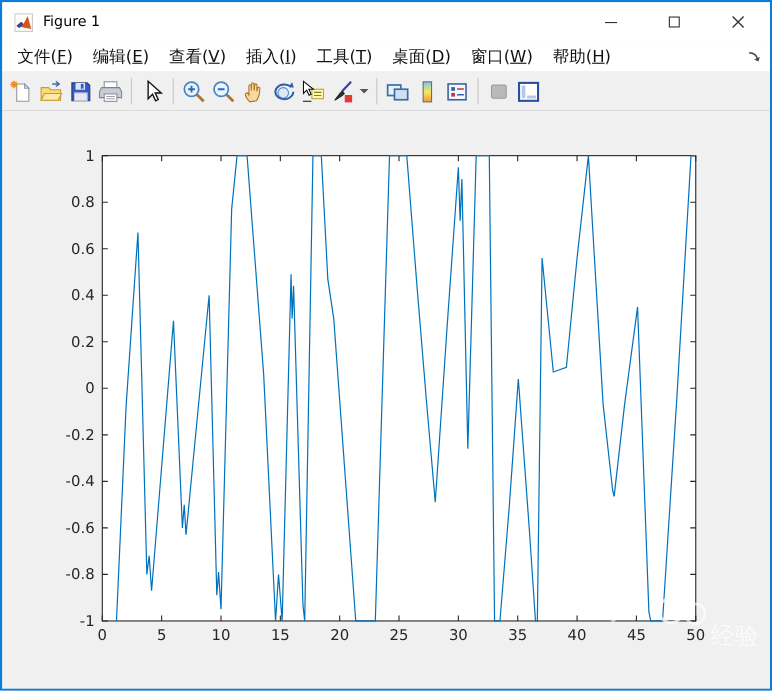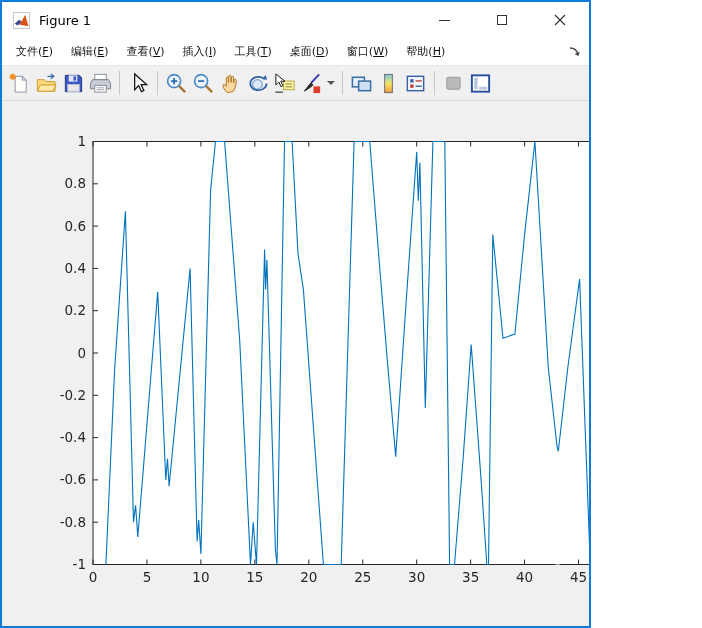--- a/index.html
+++ b/index.html
@@ -1,33 +1,33 @@
 <!DOCTYPE html>
 <html><head>
 <meta charset="utf-8">
 <style>
   html,body{margin:0;padding:0;background:#ffffff;}
   *{box-sizing:border-box;}
   .window{
-    position:relative;width:591px;height:628px;
+    position:relative;width:702px;height:628px;
     border:2px solid #0c7cd8;background:#f0f0f0;
     font-family:"DejaVu Sans","Liberation Sans",sans-serif;
     overflow:hidden;
   }
   
   .titlebar{height:36px;background:#ffffff;display:flex;align-items:center;}
   .app-icon{width:17px;height:17px;margin-left:11px;flex:0 0 auto;}
   .title-text{font-size:13px;color:#000;margin-left:9px;white-space:nowrap;}
   .controls{margin-left:auto;display:flex;height:100%;}
   .ctrl{width:58px;height:100%;display:flex;align-items:center;justify-content:center;cursor:default;}
   .min-glyph{width:11px;height:0;border-top:1px solid #333;}
   .max-glyph{width:10px;height:10px;border:1px solid #333;}
   
   .menubar{height:28px;background:#ffffff;display:flex;align-items:center;
-           font-size:11px;color:#111;padding-left:5px;border-bottom:1px solid #e6e6e6;}
+           font-size:15px;color:#111;padding-left:5px;border-bottom:1px solid #e6e6e6;}
   .menu-item{padding:4px 9px;white-space:nowrap;}
   .menu-item u{text-decoration:underline;}
   .menu-overflow{margin-left:auto;margin-right:8px;display:flex;align-items:center;}
   
   .toolbar{height:35px;background:#f0f0f0;border-bottom:1px solid #dadada;
            display:flex;align-items:center;padding-left:4px;}
   .tbtn{width:27px;height:27px;display:flex;align-items:center;justify-content:center;flex:0 0 auto;}
   .tbtn svg{width:23px;height:23px;}
   .tsep{width:1px;height:24px;background:#c6c6c6;margin:0 5px;flex:0 0 auto;}
   .caret{width:0;height:0;border-left:4px solid transparent;border-right:4px solid transparent;

